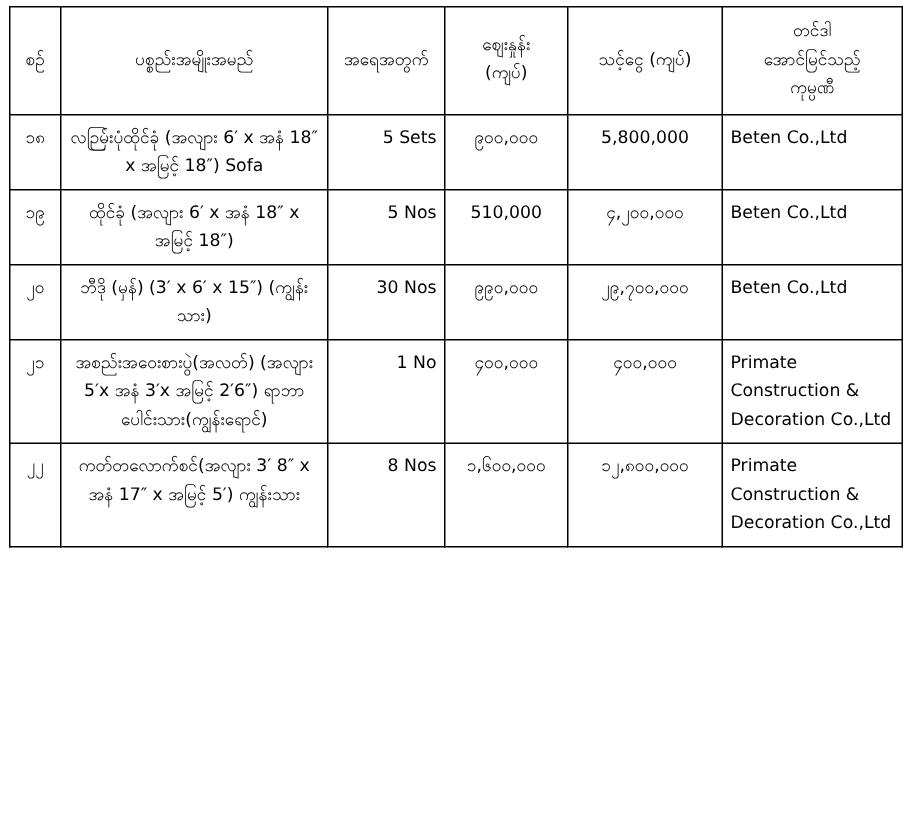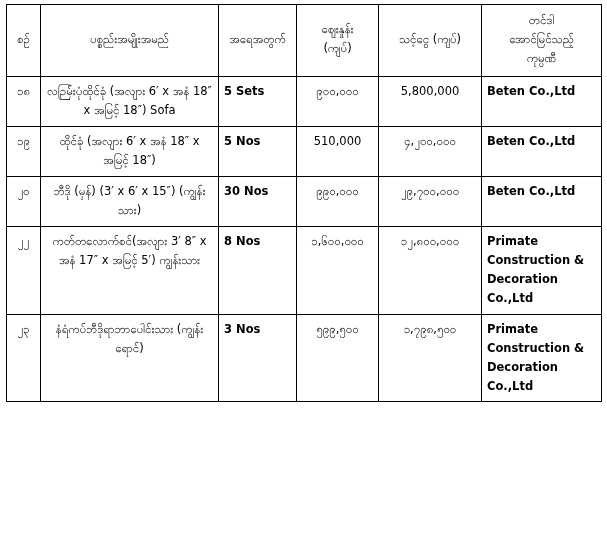--- a/index.html
+++ b/index.html
@@ -41,28 +41,28 @@
   }
   col.c-no    { width: 34px; }
   col.c-desc  { width: 178px; }
   col.c-qty   { width: 78px; }
   col.c-price { width: 82px; }
   col.c-amt   { width: 103px; }
   col.c-comp  { width: 120px; }
 
   .cell-center { text-align: center; margin-left: 28px; }
   .company {
-    font-weight: bold;
+    font-weight: normal;
     text-align: left;
     font-size: 10.5px;
     line-height: 1.75;
   }
   .hdr-line { display: block; }
   .desc { text-align: center; }
-  .qty  { text-align: left; font-weight: bold; }
+  .qty  { text-align: right; }
   .row-tall td { padding-bottom: 10px; }
 </style>
 </head>
 <body>
 
 <div class="sheet">
   <table class="tbl">
     <colgroup>
       <col class="c-no">
       <col class="c-desc">
@@ -115,30 +115,30 @@
       </tr>
       <tr>
         <td class="cell-center">၂၀</td>
         <td class="desc">ဘီဒို (မှန်) (3′ x 6′ x 15″) (ကျွန်းသား)</td>
         <td class="qty">30 Nos</td>
         <td class="cell-center">၉၉၀,၀၀၀</td>
         <td class="cell-center">၂၉,၇၀၀,၀၀၀</td>
         <td class="company">Beten Co.,Ltd</td>
       </tr>
       <tr class="row-tall">
+        <td class="cell-center">၂၁</td>
+        <td class="desc">အစည်းအဝေးစားပွဲ(အလတ်) (အလျား 5′x အနံ 3′x အမြင့် 2′6″) ရာဘာပေါင်းသား(ကျွန်းရောင်)</td>
+        <td class="qty">1    No</td>
+        <td class="cell-center">၄၀၀,၀၀၀</td>
+        <td class="cell-center">၄၀၀,၀၀၀</td>
+        <td class="company">Primate Construction &amp; Decoration Co.,Ltd</td>
+      </tr>
+      <tr class="row-tall">
         <td class="cell-center">၂၂</td>
         <td class="desc">ကတ်တလောက်စင်(အလျား 3′ 8″ x အနံ 17″ x အမြင့် 5′) ကျွန်းသား</td>
         <td class="qty">8 Nos</td>
         <td class="cell-center">၁,၆၀၀,၀၀၀</td>
         <td class="cell-center">၁၂,၈၀၀,၀၀၀</td>
         <td class="company">Primate Construction &amp; Decoration Co.,Ltd</td>
       </tr>
-      <tr>
-        <td class="cell-center">၂၃</td>
-        <td class="desc">နံရံကပ်ဘီဒိုရာဘာပေါင်းသား (ကျွန်းရောင်)</td>
-        <td class="qty">3 Nos</td>
-        <td class="cell-center">၅၉၉,၅၀၀</td>
-        <td class="cell-center">၁,၇၉၈,၅၀၀</td>
-        <td class="company">Primate Construction &amp; Decoration Co.,Ltd</td>
-      </tr>
     </tbody>
   </table>
 </div>
 
 </body></html>

